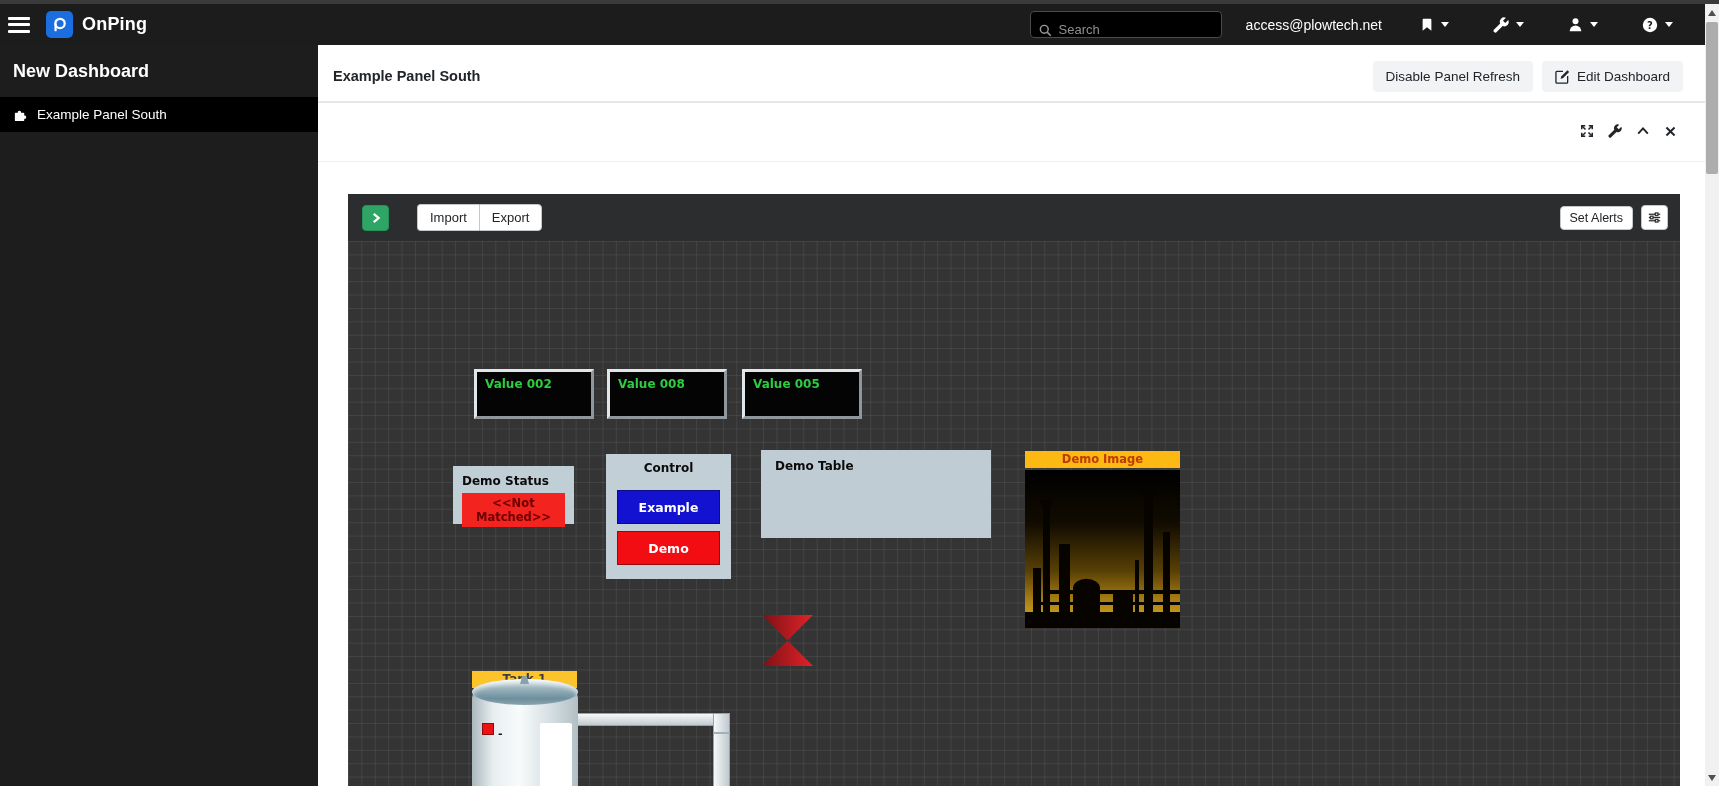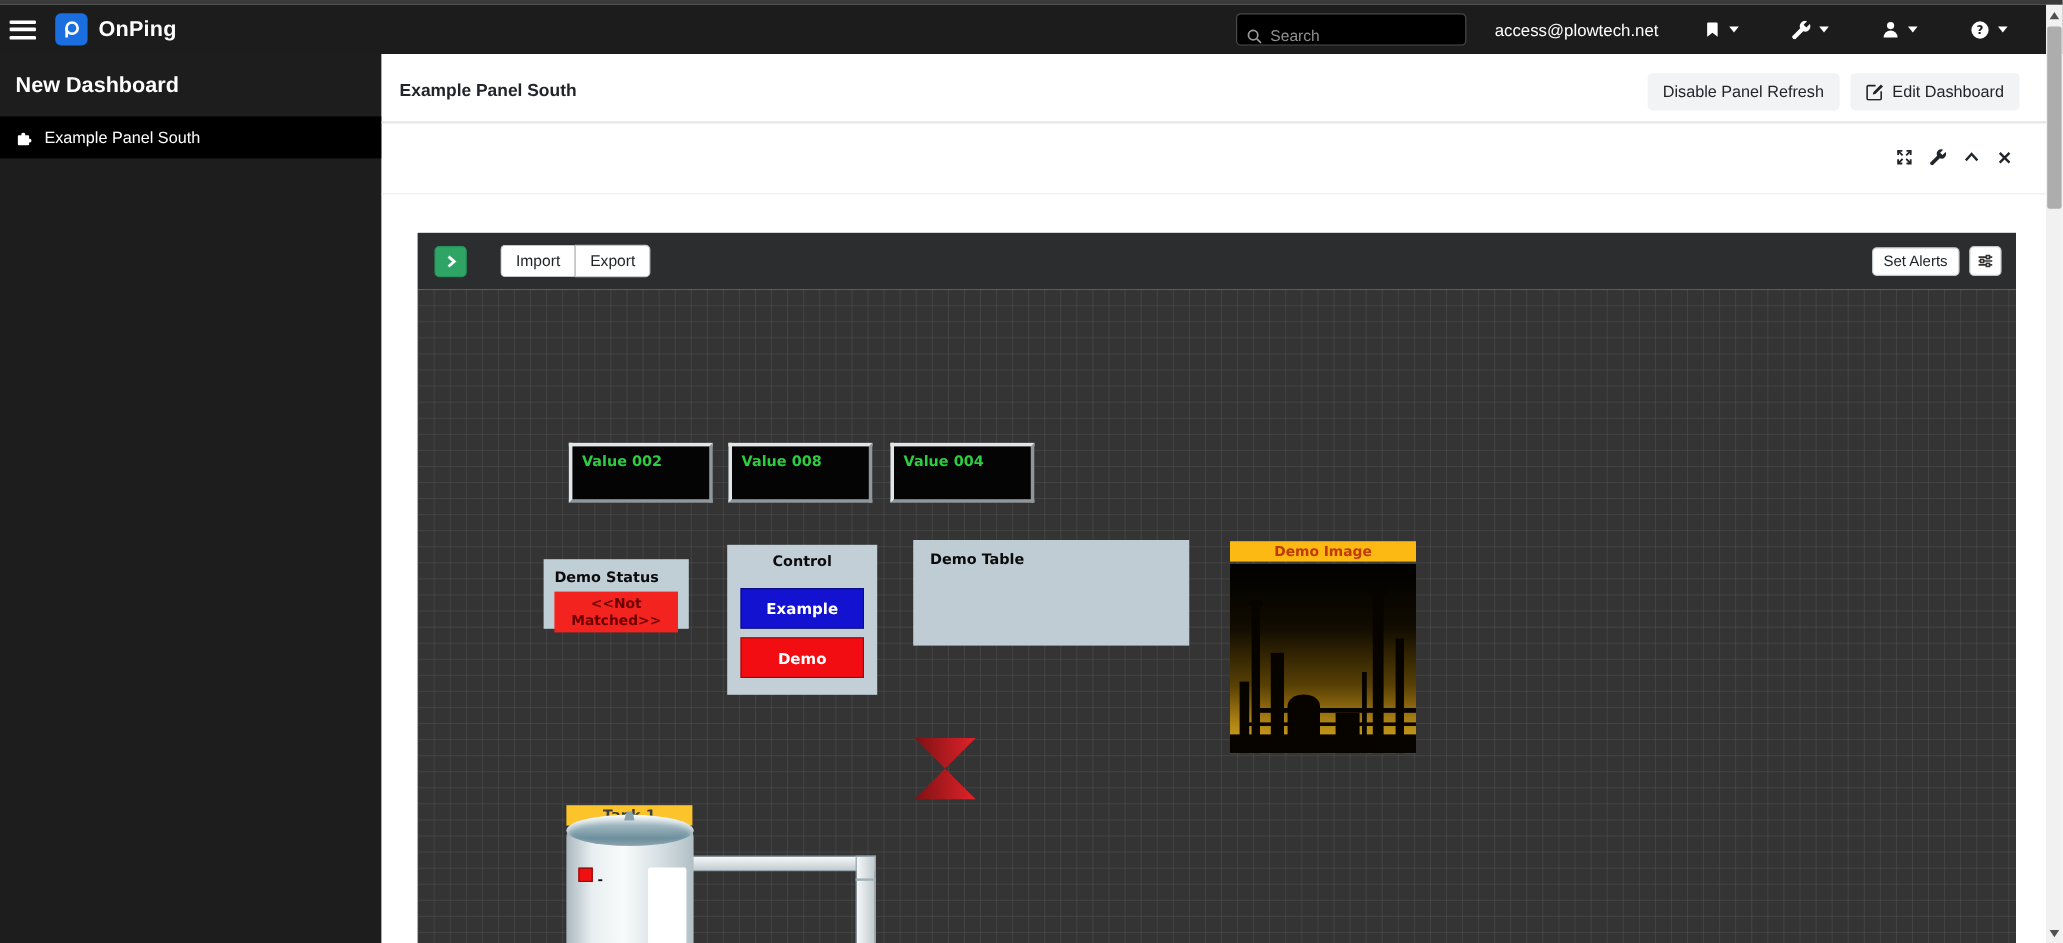--- a/index.html
+++ b/index.html
@@ -295,21 +295,21 @@
 
         <div class="hmi-canvas">
 
           <div class="w value-display" style="left:126px; top:128px;">
             <div class="vd-label">Value 002</div>
           </div>
           <div class="w value-display" style="left:259px; top:128px;">
             <div class="vd-label">Value 008</div>
           </div>
           <div class="w value-display" style="left:394px; top:128px;">
-            <div class="vd-label">Value 004</div>
+            <div class="vd-label">Value 005</div>
           </div>
 
 
           <div class="w demo-status" style="left:105px; top:225px;">
             <div class="ds-title">Demo Status</div>
             <div class="ds-value">&lt;&lt;Not Matched&gt;&gt;</div>
           </div>
 
           <div class="w control" style="left:258px; top:213px;">
             <div class="ctl-title">Control</div>

